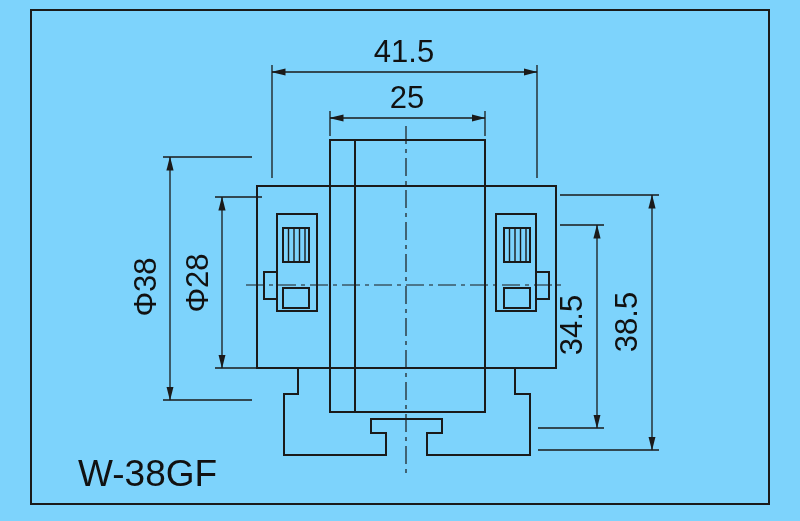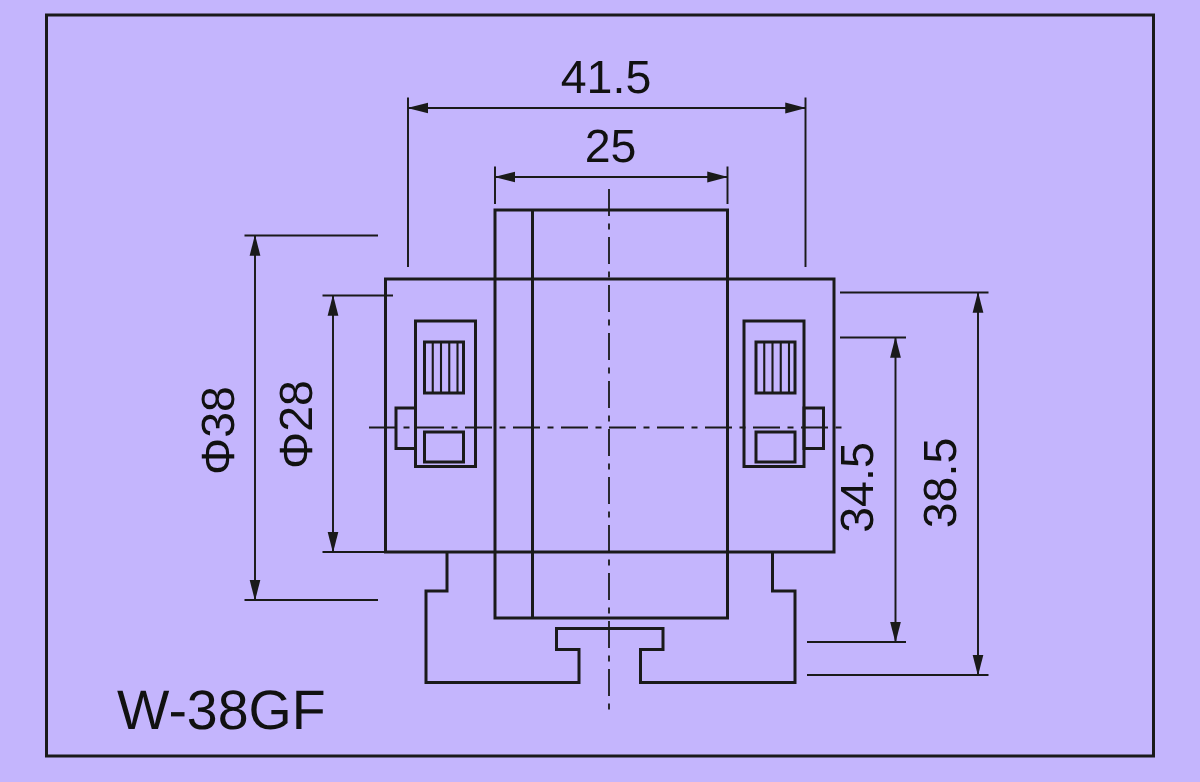--- a/index.html
+++ b/index.html
@@ -1,20 +1,20 @@
 <!DOCTYPE html>
 <html><head>
 <meta charset="utf-8">
 <style>
   html, body { margin: 0; padding: 0; background: #ffffff; }
   .page {
     position: relative;
     width: 800px;
     height: 521px;
-    background: #c4b5fd;
+    background: #7dd3fc;
     overflow: hidden;
     font-family: "Liberation Sans", sans-serif;
   }
   svg { position: absolute; left: 0; top: 0; }
   .geo    { fill: none; stroke: #1a1a1a; stroke-width: 2; }
   .thin   { fill: none; stroke: #1a1a1a; stroke-width: 1.3; }
   .hatch  { fill: none; stroke: #1a1a1a; stroke-width: 1.4; }
   .center { fill: none; stroke: #1a1a1a; stroke-width: 1.2; stroke-dasharray: 18 5 4 5; }
   .border { fill: none; stroke: #1a1a1a; stroke-width: 2; }
   .dimtext {

